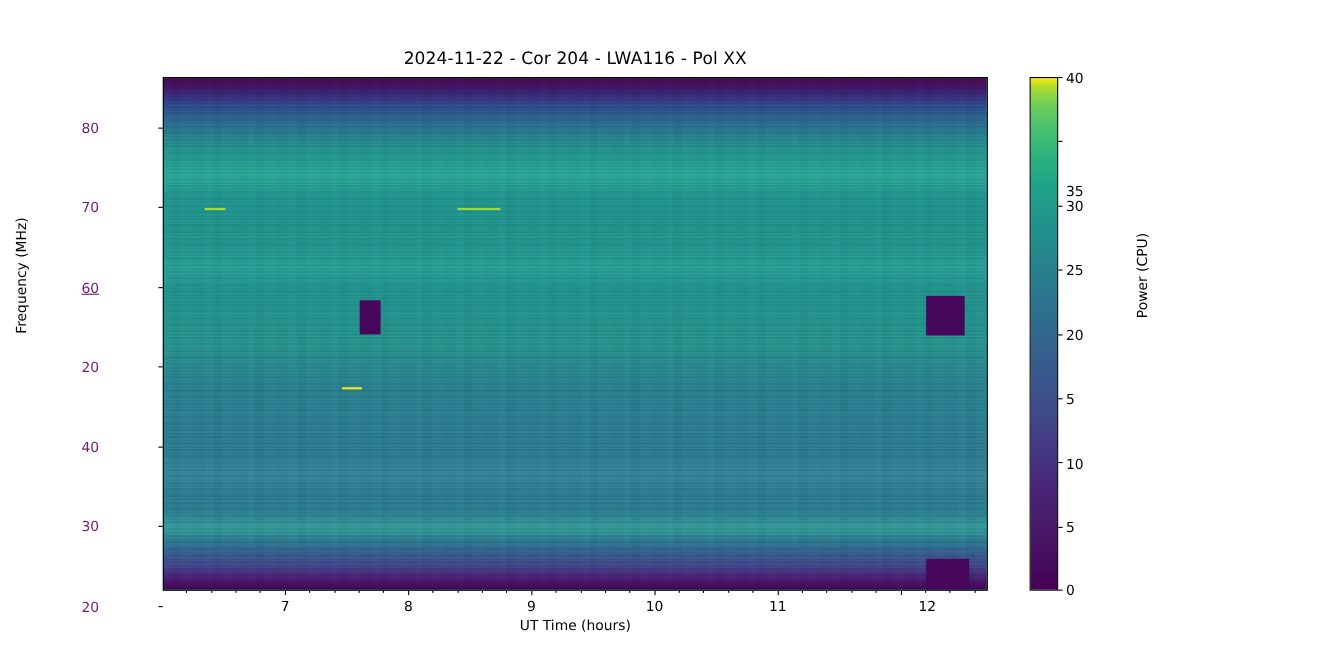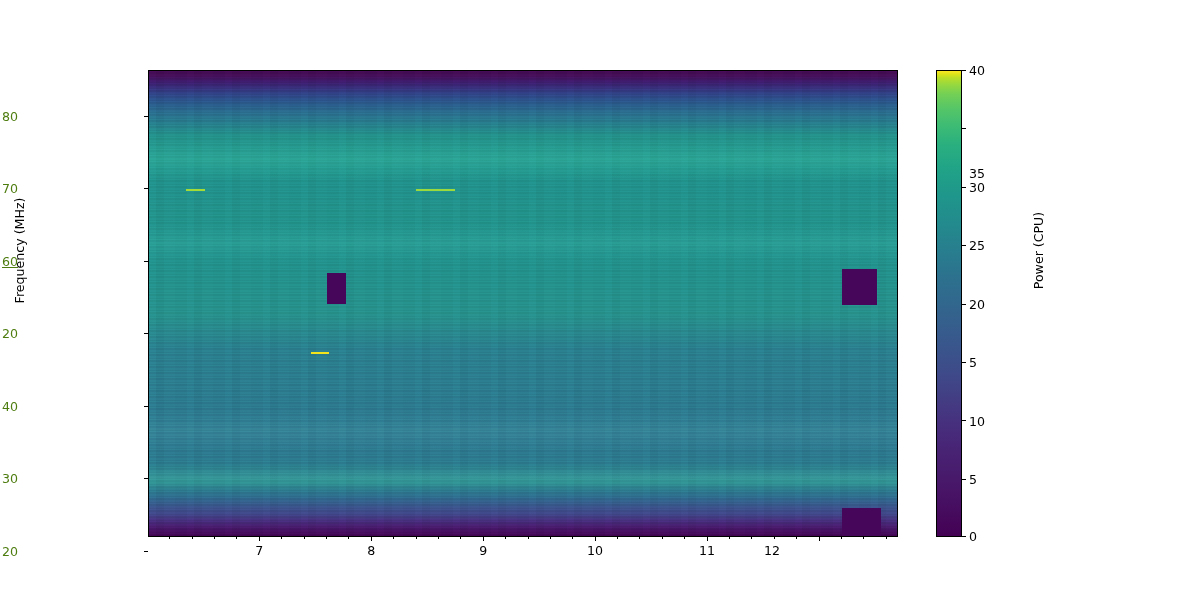--- a/index.html
+++ b/index.html
@@ -91,21 +91,21 @@
   .dropout{position:absolute;background:#46065a;}
   
   .rfi{position:absolute;height:2px;}
 
   
   .tick{position:absolute;background:#000;}
   .xtick{width:1.1px;height:3.6px;top:537px;}
   .xtick.major{height:4.2px;}
   .ytick{height:1.1px;width:3.6px;left:144.4px;}
   .xlab{position:absolute;top:543px;font-size:12.6px;text-align:center;width:40px;color:#000;}
-  .ylab{position:absolute;left:2px;width:136px;text-align:left;font-size:12.6px;color:#4d7c0f;}
+  .ylab{position:absolute;left:14px;width:136px;text-align:center;font-size:12.6px;color:#701a75;}
 
   #xaxis-title{
     position:absolute;left:148px;top:561px;width:750px;
     text-align:center;font-size:12.6px;color:#000;
   }
   #yaxis-title{
     position:absolute;left:-121px;top:243px;width:280px;
     text-align:center;font-size:12.6px;color:#000;
     transform:rotate(-90deg);transform-origin:center center;
   }
@@ -128,20 +128,21 @@
     position:absolute;left:898px;top:243px;width:280px;
     text-align:center;font-size:12.6px;color:#000;
     transform:rotate(-90deg);transform-origin:center center;
   }
 </style>
 </head>
 <body>
 
 <div id="figure">
 
+  <div id="title">2024-11-22 - Cor 204 - LWA116 - Pol XX</div>
 
   <div id="axes">
     <div id="heat">
       <div id="grad-main"></div>
 
       <div class="enh" style="top:14.5%;height:9%;background:linear-gradient(to bottom,rgba(80,200,150,0),rgba(90,210,150,.15),rgba(80,200,150,0));"></div>
       <div class="enh" style="top:33%;height:8%;background:linear-gradient(to bottom,rgba(80,200,150,0),rgba(85,205,150,.12),rgba(80,200,150,0));"></div>
       <div class="enh" style="top:73%;height:9%;background:linear-gradient(to bottom,rgba(70,190,150,0),rgba(75,195,150,.13),rgba(70,190,150,0));"></div>
       <div class="enh" style="top:85%;height:5%;background:linear-gradient(to bottom,rgba(70,190,150,0),rgba(80,200,150,.16),rgba(70,190,150,0));"></div>
 
@@ -191,22 +192,23 @@
   <div class="tick xtick" style="left:796.1px;height:2.4px;"></div>
   <div class="tick xtick" style="left:840.9px;height:2.4px;"></div>
   <div class="tick xtick" style="left:863.3px;height:2.4px;"></div>
   <div class="tick xtick" style="left:885.7px;height:2.4px;"></div>
 
   <div class="xlab" style="left:239.3px;">7</div>
   <div class="xlab" style="left:351.3px;">8</div>
   <div class="xlab" style="left:463.2px;">9</div>
   <div class="xlab" style="left:575.1px;">10</div>
   <div class="xlab" style="left:687.1px;">11</div>
-  <div class="xlab" style="left:752px;">12</div>
-
+  <div class="xlab" style="left:823px;">12</div>
+
+  <div id="xaxis-title">UT Time (hours)</div>
 
   <div class="tick ytick" style="top:115.8px;"></div>
   <div class="tick ytick" style="top:188.2px;"></div>
   <div class="tick ytick" style="top:260.7px;"></div>
   <div class="tick ytick" style="top:333.1px;"></div>
   <div class="tick ytick" style="top:405.6px;"></div>
   <div class="tick ytick" style="top:478.0px;"></div>
   <div class="tick ytick" style="top:550.5px;"></div>
 
   <div class="ylab" style="top:109.0px;">80</div>

